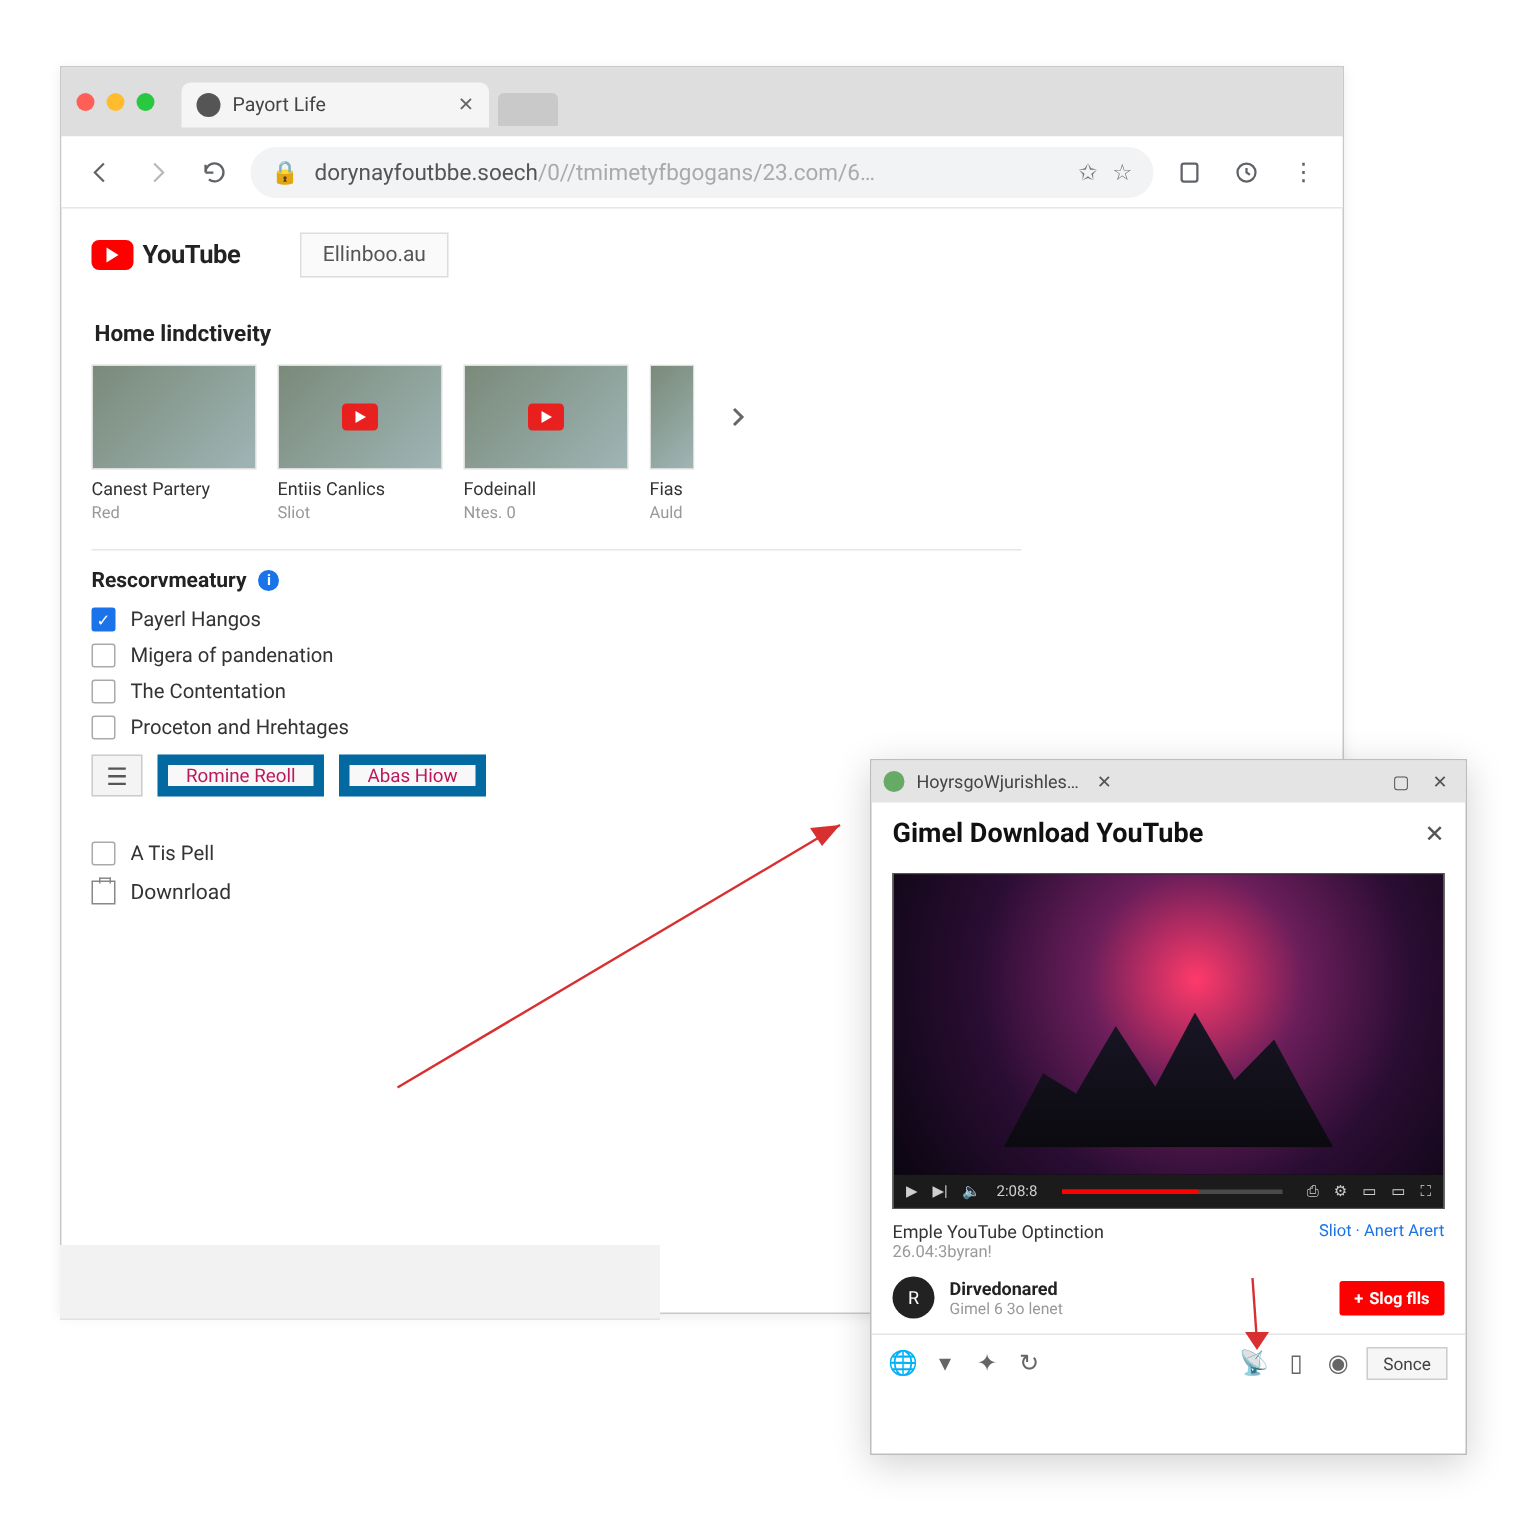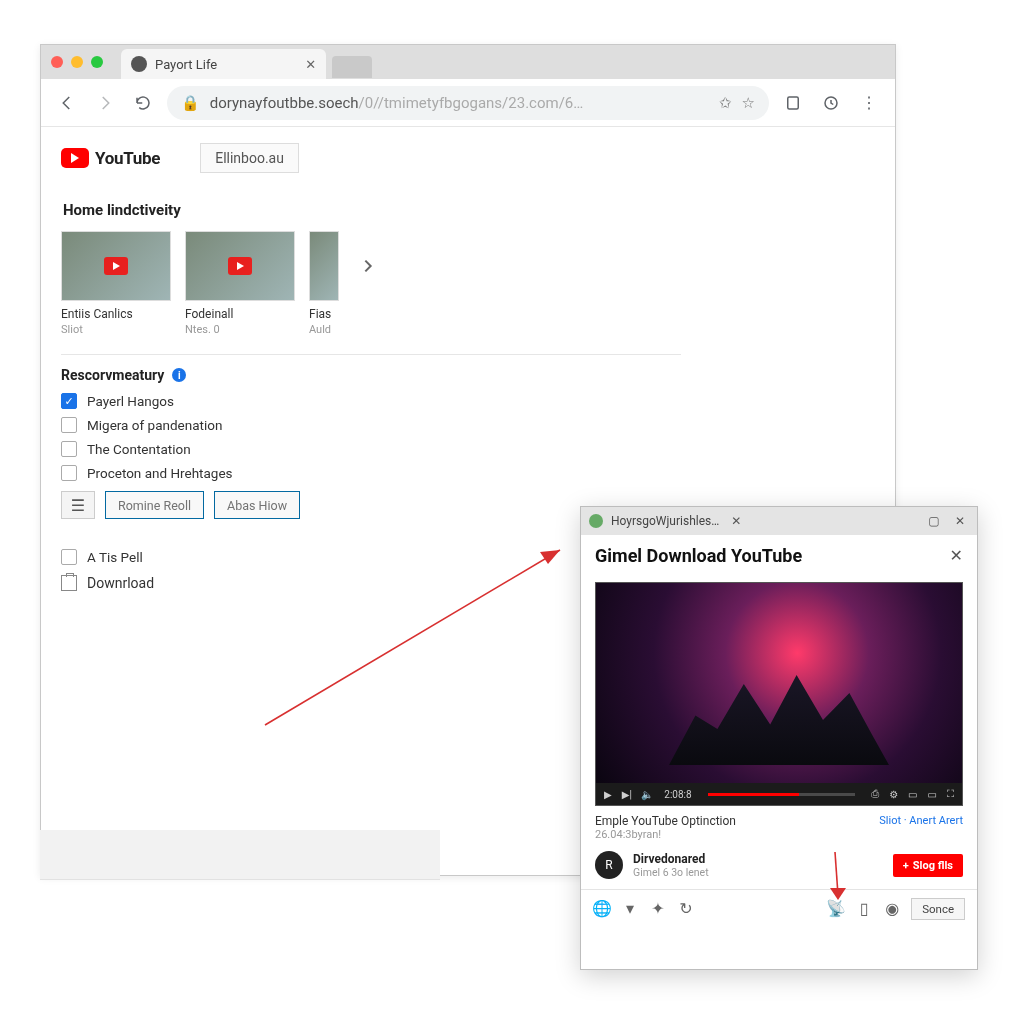--- a/index.html
+++ b/index.html
@@ -8,21 +8,21 @@
 .browser-window {
   position: absolute;
   left: 40px; top: 44px;
   width: 856px; height: 832px;
   border: 1px solid #c8c8c8;
   background: #fff;
   box-shadow: 0 2px 8px rgba(0,0,0,.08);
 }
 
 .titlebar {
-  height: 34px; background: #dedede;
+  height: 46px; background: #dedede;
   display: flex; align-items: center;
   padding: 0 10px;
 }
 .traffic { display: flex; gap: 8px; margin-right: 18px; }
 .dot { width: 12px; height: 12px; border-radius: 50%; }
 .dot.red { background: #ff5f57; } .dot.yellow { background: #ffbd2e; } .dot.green { background: #28c940; }
 
 .tab-active {
   display: flex; align-items: center; gap: 8px;
   background: #f5f5f5; height: 30px; padding: 0 10px;
@@ -71,21 +71,21 @@
 .cat-head { font-size:14px; font-weight:700; color:#222; display:flex; align-items:center; gap:8px; margin-bottom:10px; }
 .cat-info { width:14px; height:14px; border-radius:50%; background:#1a73e8; color:#fff; font-size:10px; display:flex; align-items:center; justify-content:center; }
 
 .check-row { display:flex; align-items:center; gap:10px; font-size:13.5px; color:#333; margin:8px 0; }
 .cbox { width:16px; height:16px; border:1px solid #aaa; background:#fff; border-radius:2px; display:flex; align-items:center; justify-content:center; }
 .cbox.checked { background:#1a73e8; border-color:#1a73e8; }
 .cbox.checked::before { content:"✓"; color:#fff; font-size:11px; }
 
 .btn-row { display:flex; gap:10px; margin-top:10px; }
 .icon-btn { width:34px; height:28px; border:1px solid #ccc; background:#f4f4f4; display:flex; align-items:center; justify-content:center; color:#555; cursor:pointer; }
-.btn-light { height:28px; padding:0 12px; border:1px solid #0369a1; background:#f8f8f8; font-size:12.5px; color:#737373; display:flex; align-items:center; cursor:pointer; }
+.btn-light { height:28px; padding:0 12px; border:7px solid #0369a1; background:#f8f8f8; font-size:12.5px; color:#be185d; display:flex; align-items:center; cursor:pointer; }
 
 .dl-row { display:flex; align-items:center; gap:10px; font-size:14px; color:#333; margin-top:10px; }
 .dl-row .sq { width:16px; height:16px; border:1px solid #888; position:relative; }
 .dl-row .sq::before { content:""; position:absolute; left:4px; top:-3px; width:6px; height:3px; border:1px solid #888; border-bottom:none; }
 
 
 .popup {
   position:absolute; left:580px; top:506px; width:398px; height:464px;
   border:1px solid #bdbdbd; background:#fff; box-shadow:0 6px 24px rgba(0,0,0,.18);
 }
@@ -186,20 +186,25 @@
       <div class="yt-logo">
         <span class="yt-badge"></span>
         <span>YouTube</span>
       </div>
       <div class="search-pill">Ellinboo.au</div>
     </div>
 
     <div class="section-head">Home lindctiveity</div>
 
     <div class="thumbs-row">
+      <div class="thumb">
+        <div class="img"></div>
+        <div class="t">Canest Partery</div>
+        <div class="s">Red</div>
+      </div>
       <div class="thumb">
         <div class="img">
             <div class="play-ov"></div>
           </div>
         <div class="t">Entiis Canlics</div>
         <div class="s">Sliot</div>
       </div>
       <div class="thumb">
         <div class="img">
             <div class="play-ov"></div>

